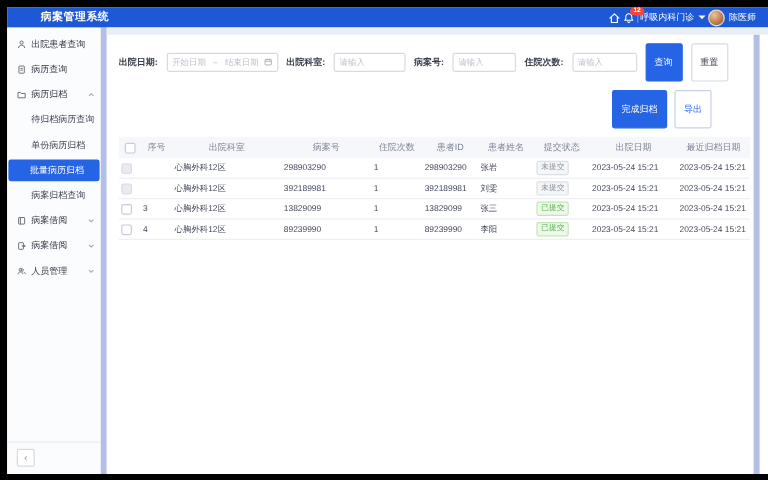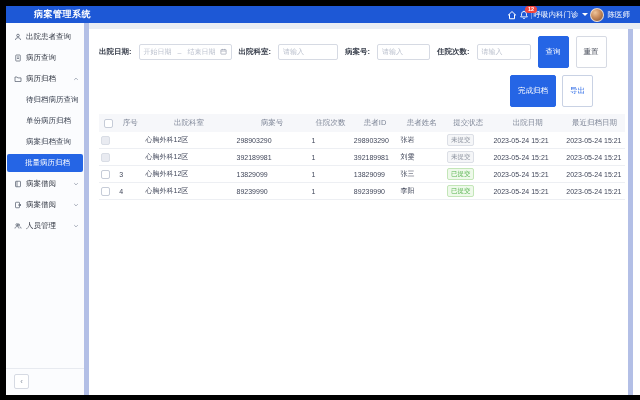--- a/index.html
+++ b/index.html
@@ -147,25 +147,25 @@
               </svg>
           </span>
         </div>
 
         <div class="submenu-item">
           <span>待归档病历查询</span>
         </div>
         <div class="submenu-item">
           <span>单份病历归档</span>
         </div>
+        <div class="submenu-item active">
+          <span>批量病历归档</span>
+        </div>
         <div class="submenu-item">
           <span>病案归档查询</span>
-        </div>
-        <div class="submenu-item active">
-          <span>批量病历归档</span>
         </div>
 
         <div class="menu-item">
           <span class="menu-icon">
             <svg width="8" height="8" viewBox="0 0 16 16" fill="none" stroke="currentColor" stroke-width="1.5">
                 <rect x="3" y="2.5" width="10" height="11" rx="1"></rect>
                 <path d="M6 2.5v11"></path>
               </svg>
           </span>
           <span>病案借阅</span>

